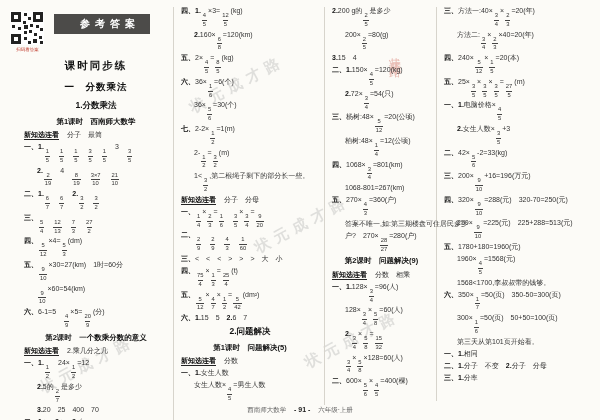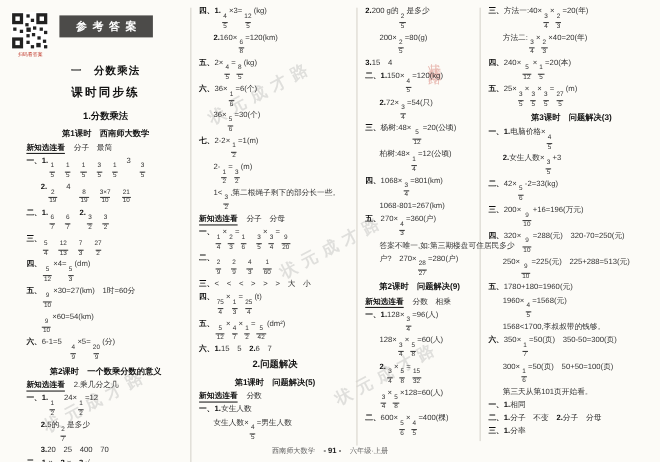--- a/index.html
+++ b/index.html
@@ -10,21 +10,21 @@
   .cols{display:flex;align-items:flex-start;padding:7px 0 0 0;position:relative;z-index:2;}
   .col{box-sizing:border-box;padding:0 5px 0 7px;}
   .col1{width:174px;padding-left:24px;border-right:1px solid var(--divider,#d7d4cc);}
   .col2{width:151px;border-right:1px solid var(--divider,#d7d4cc);}
   .col3{width:112px;border-right:1px solid var(--divider,#d7d4cc);}
   .col4{width:163px;}
   .hdrrow{display:flex;align-items:flex-start;gap:8px;margin:4px 0 6px -16px;}
   .qrwrap{display:flex;flex-direction:column;align-items:center;width:38px;}
   .qrcap{font-size:5px;color:var(--accent,#c0392b);margin-top:1px;white-space:nowrap;transform:scale(.9);}
   .titlebar{background:var(--titlebg,#4c4b49);color:#fff;font-weight:bold;font-size:10px;
-            letter-spacing:5px;padding:3px 10px 3px 15px;margin-top:3px;white-space:nowrap;}
+            letter-spacing:5px;padding:3px 10px 3px 26px;margin-top:3px;white-space:nowrap;}
   .line{position:relative;font-size:7px;line-height:1.25;margin:0 0 3px 0;white-space:nowrap;min-height:9px;color:#333;}
   .line b{color:#0f0f0f;}
   .ind1{padding-left:13px;}
   .h,.h1,.h2,.h3{text-align:center;font-weight:bold;color:#111;white-space:nowrap;}
   .h{font-size:7.5px;margin:4px 0 5px;}
   .h1{font-size:10.5px;margin:7px 0 9px;letter-spacing:2px;}
   .h2{font-size:9.5px;margin:3px 0 7px;letter-spacing:1px;}
   .h3{font-size:8.5px;margin:2px 0 6px;}
   .lead{font-weight:bold;color:#111;border-bottom:1px solid #222;padding-bottom:1px;margin-right:8px;}
   .fr{display:inline-flex;flex-direction:column;align-items:center;vertical-align:-4px;
@@ -83,22 +83,22 @@
               <rect x="23" y="28" width="4" height="4"></rect>
                 <rect x="29" y="25" width="3" height="3"></rect>
               <rect x="30" y="30" width="3" height="3"></rect>
             </g>
           </svg>
           <div class="qrcap">扫码看答案</div>
         </div>
         <div class="titlebar">参考答案</div>
       </div>
       <div>
+          <div class="line h1">课时同步练</div>
           <div class="line h2">一　分数乘法</div>
-          <div class="line h1">课时同步练</div>
           <div class="line h3">1.分数乘法</div>
           <div class="line h">第1课时　西南师大数学</div>
           <div class="line"><span class="lead">新知选连看</span><span>分子　最简</span></div>
           <div class="line"><b>一、1.</b><span class="fr">
               <span class="n">1</span>
               <span class="d">5</span>
             </span>　<span class="fr">
               <span class="n">1</span>
               <span class="d">5</span>
             </span>　<span class="fr">
@@ -415,21 +415,20 @@
             </span>×<span class="fr">
               <span class="n">3</span>
               <span class="d">5</span>
             </span>×<span class="fr">
               <span class="n">3</span>
               <span class="d">5</span>
             </span>=<span class="fr">
               <span class="n">27</span>
               <span class="d">5</span>
             </span>(m)</div>
-          <div class="line h">第3课时　问题解决(3)</div>
           <div class="line"><b>一、1.</b>电脑价格×<span class="fr">
               <span class="n">4</span>
               <span class="d">5</span>
             </span></div>
           <div class="line ind1"><b>2.</b>女生人数×<span class="fr">
               <span class="n">3</span>
               <span class="d">5</span>
             </span>+3</div>
           <div class="line"><b>二、</b>42×<span class="fr">
               <span class="n">5</span>

